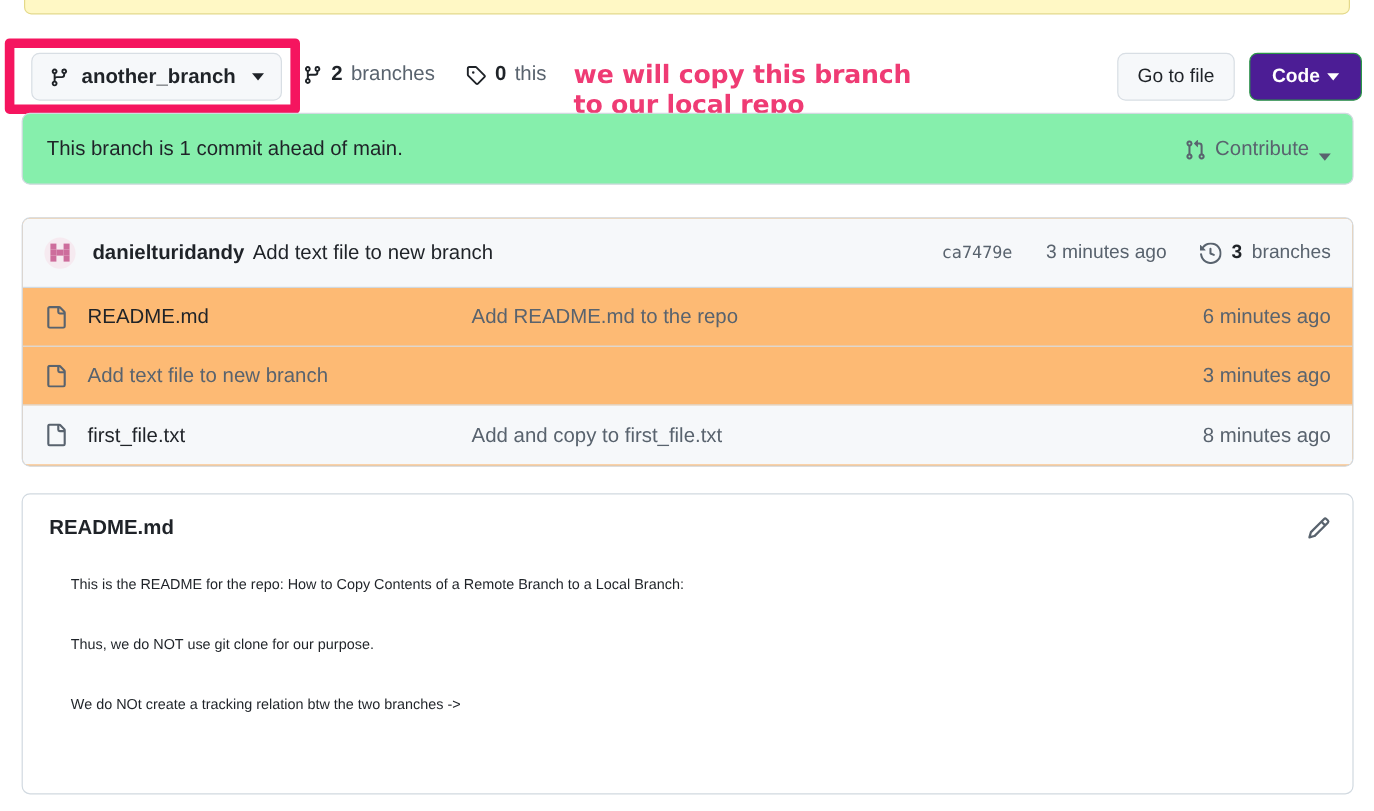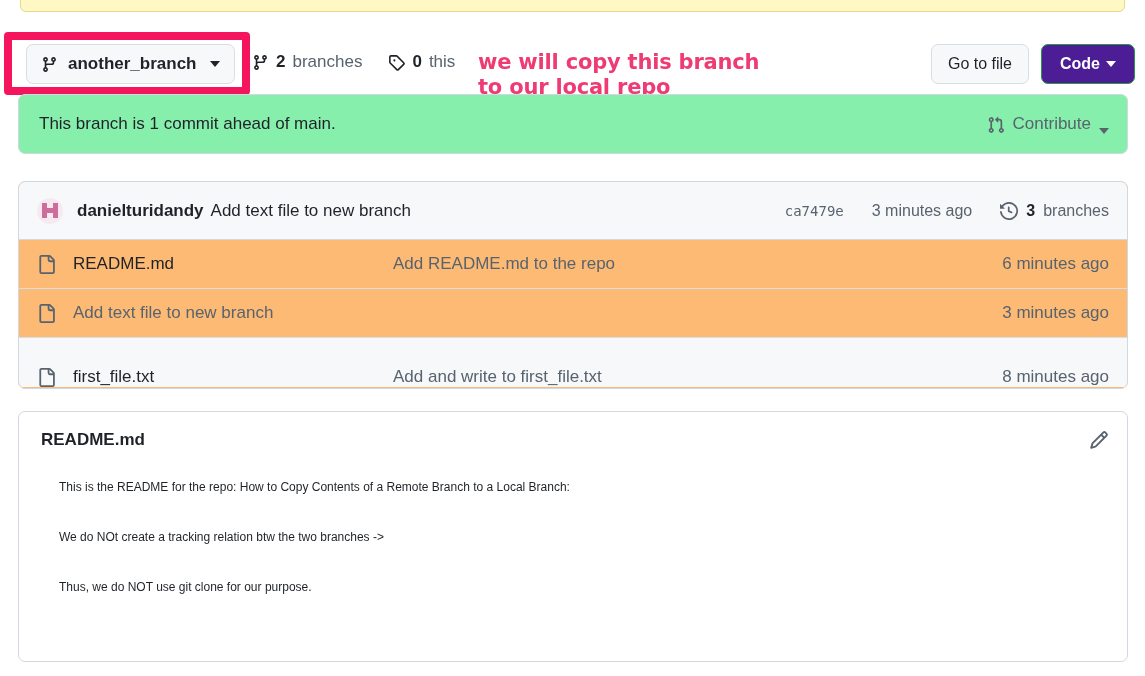--- a/index.html
+++ b/index.html
@@ -99,21 +99,21 @@
   .commit-msg { font-size: 17px; color: #1f2328; margin-left: 7px; cursor: pointer; }
   .commit-right { margin-left: auto; display: flex; align-items: center; gap: 28px; font-size: 16px; color: #59636e; }
   .commit-sha { font-family: "DejaVu Sans Mono", monospace; font-size: 14px; color: #59636e; cursor: pointer; }
   .commits-count { display: flex; align-items: center; gap: 8px; cursor: pointer; }
   .commits-count b { color: #1f2328; font-weight: 700; }
 
   .file-row {
     height: 49px; display: flex; align-items: center; padding: 0 18px;
     border-bottom: 1px solid #d8dee4; font-size: 17px;
   }
-  .file-row:last-child { border-bottom: none; align-items: flex-end; }
+  .file-row:last-child { border-bottom: none; }
   .file-row.hover { background: #f6f8fa; }
   .file-icon { width: 20px; margin-right: 16px; flex: none; display:flex; }
   .file-name { color: #1f2328; width: 320px; cursor: pointer; }
   .file-msg { color: #59636e; flex: 1; cursor: pointer; }
   .file-time { color: #59636e; text-align: right; width: 150px; }
 
   
   .readme-panel {
     position: absolute; left: 18px; top: 411px; width: 1110px; height: 251px;
     border: 1px solid #d1d9e0; border-radius: 7px; background: #fff;
@@ -270,34 +270,34 @@
       <span class="file-time">3 minutes ago</span>
     </div>
 
     <div class="file-row hover">
       <span class="file-icon">
         <svg width="19" height="19" viewBox="0 0 16 16" fill="#59636e" aria-hidden="true">
           <path d="M2 1.75C2 .784 2.784 0 3.75 0h6.586c.464 0 .909.184 1.237.513l2.914 2.914c.329.328.513.773.513 1.237v9.586A1.75 1.75 0 0 1 13.25 16h-9.5A1.75 1.75 0 0 1 2 14.25Zm1.75-.25a.25.25 0 0 0-.25.25v12.5c0 .138.112.25.25.25h9.5a.25.25 0 0 0 .25-.25V6h-2.75A1.75 1.75 0 0 1 9 4.25V1.5Zm6.75.062V4.25c0 .138.112.25.25.25h2.688l-.011-.013-2.914-2.914-.013-.011Z"></path>
         </svg>
       </span>
       <span class="file-name">first_file.txt</span>
-      <span class="file-msg">Add and write to first_file.txt</span>
+      <span class="file-msg">Add and copy to first_file.txt</span>
       <span class="file-time">8 minutes ago</span>
     </div>
   </div>
 
   <div class="readme-panel">
     <div class="readme-head">
       <span class="readme-title">README.md</span>
       <span class="icon">
         <svg width="20" height="20" viewBox="0 0 16 16" fill="#59636e" aria-hidden="true">
           <path d="M11.013 1.427a1.75 1.75 0 0 1 2.474 0l1.086 1.086a1.75 1.75 0 0 1 0 2.474l-8.61 8.61c-.21.21-.47.364-.756.445l-3.251.93a.75.75 0 0 1-.927-.928l.929-3.25c.081-.286.235-.547.445-.758l8.61-8.61Zm.176 4.823L9.75 4.81l-6.286 6.287a.253.253 0 0 0-.064.108l-.558 1.953 1.953-.558a.253.253 0 0 0 .108-.064Zm1.238-3.763a.25.25 0 0 0-.354 0L10.811 3.75l1.439 1.44 1.263-1.263a.25.25 0 0 0 0-.354Z"></path>
         </svg>
       </span>
     </div>
     <div class="readme-body">
       <p class="readme-p">This is the README for the repo: How to Copy Contents of a Remote Branch to a Local Branch:</p>
+      <p class="readme-p">Thus, we do NOT use git clone for our purpose.</p>
       <p class="readme-p">We do NOt create a tracking relation btw the two branches -&gt;</p>
-      <p class="readme-p">Thus, we do NOT use git clone for our purpose.</p>
     </div>
   </div>
 
 </div>
 
 </body></html>

